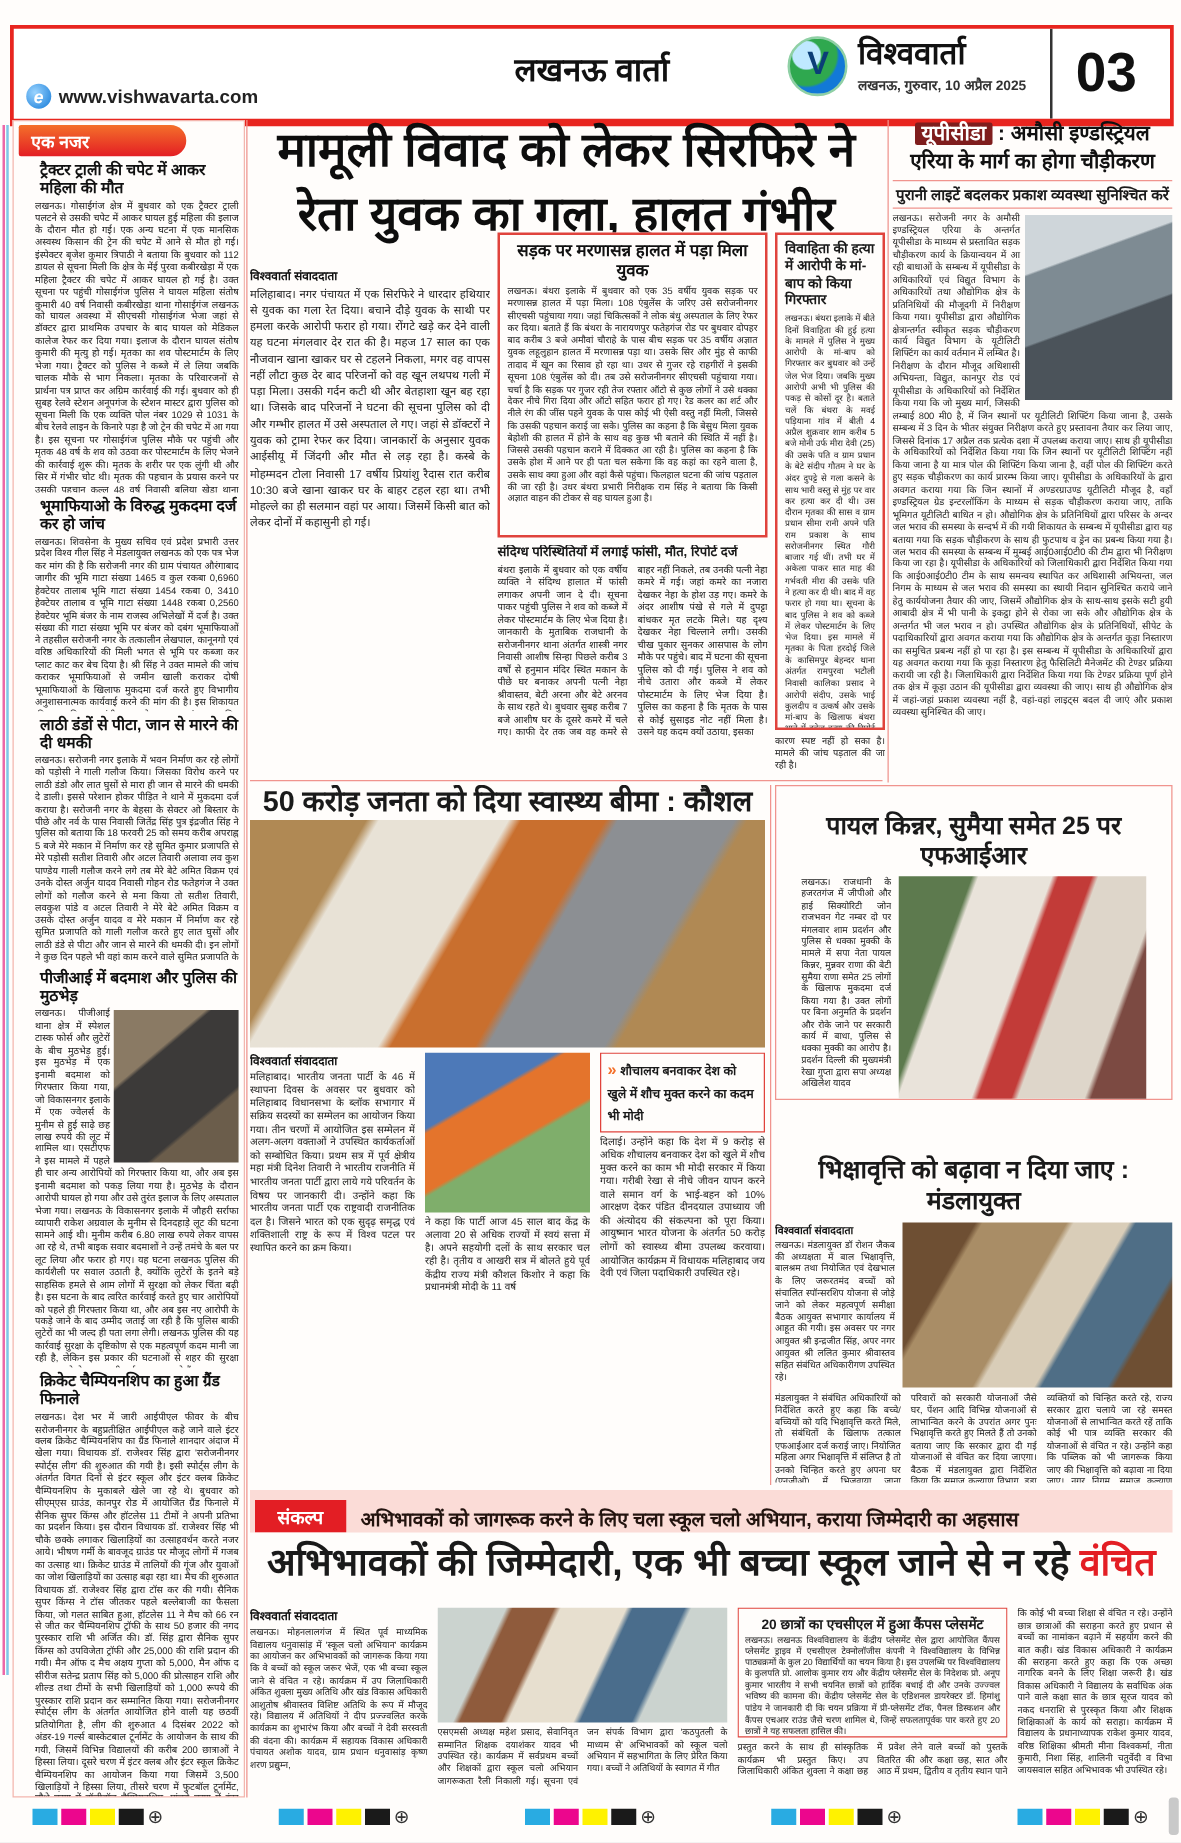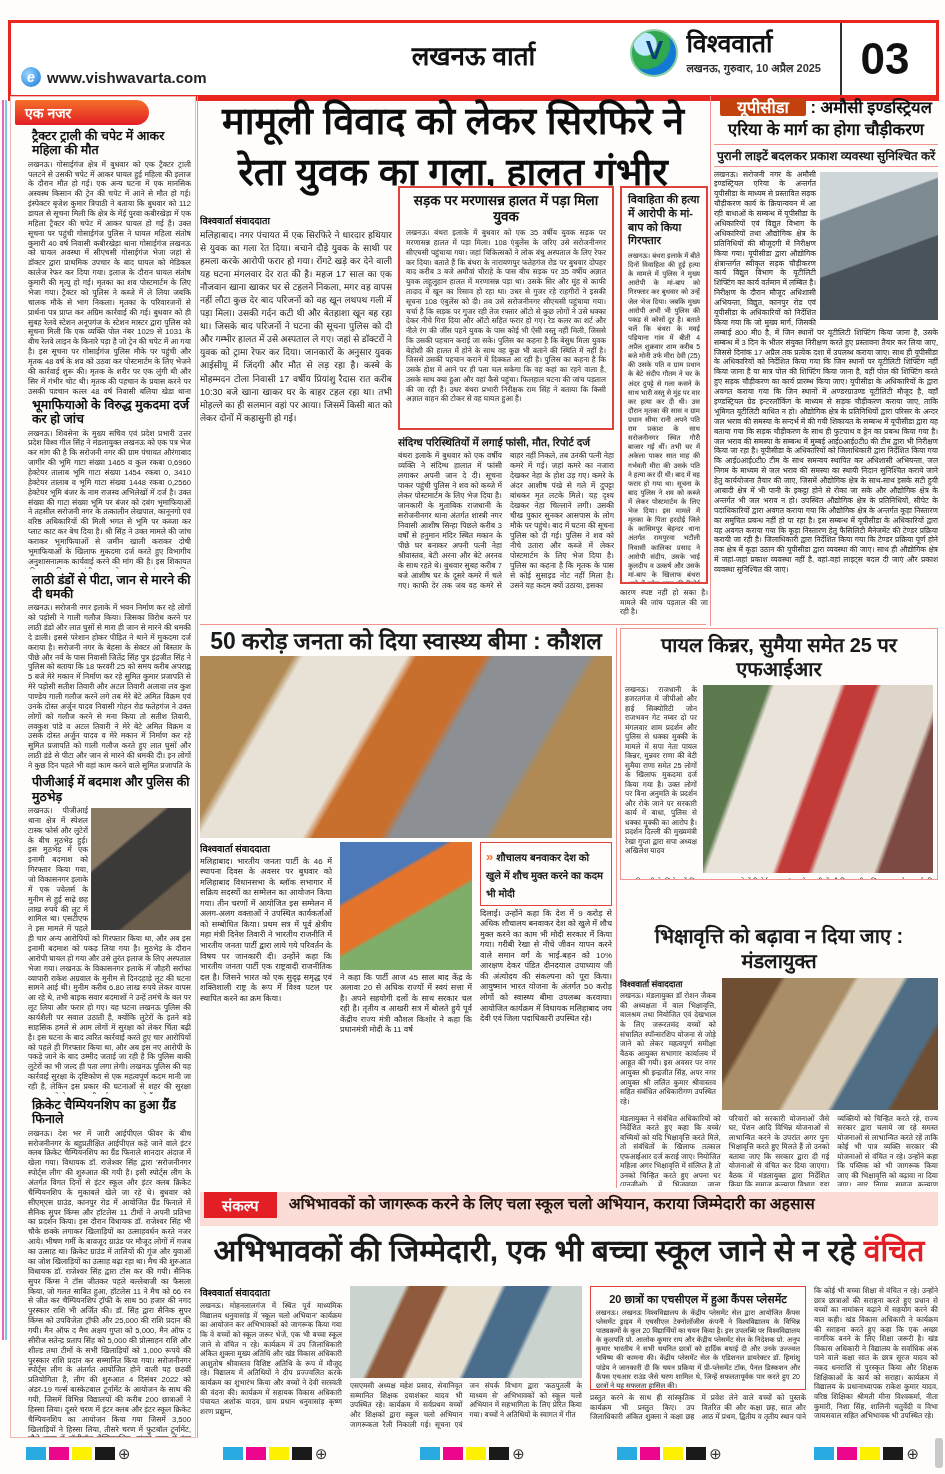--- a/index.html
+++ b/index.html
@@ -42,55 +42,55 @@
   .box-title{font-size:13.5px;font-weight:bold;text-align:center;line-height:1.2;margin-bottom:3px;color:#111;}
   .hangstory{left:398px;top:436px;width:216px;height:188px;}
   .hang-sub{font-weight:bold;font-size:10.5px;line-height:1.2;margin-bottom:2px;}
   .hang-cols{column-count:2;column-gap:8px;}
   .box-vivahita{left:620px;top:186px;width:88px;height:398px;}
   .box-title-sm{font-size:11px;font-weight:bold;text-align:left;line-height:1.25;margin-bottom:3px;}
   .vivahita-tail{left:620px;top:588px;width:88px;height:36px;font-size:7.4px;line-height:1.3;text-align:justify;}
   
   .upsida{left:714px;top:96px;width:224px;height:530px;}
   .upsida-head{font-size:16.5px;font-weight:bold;text-align:center;line-height:1.35;color:#111;}
-  .kicker-chip{background:#c2410c;color:#fff;padding:0 17px;border-radius:2px;}
+  .kicker-chip{background:#7f1d1d;color:#fff;padding:0 5px;border-radius:2px;}
   .upsida-sub{font-size:12px;font-weight:bold;text-align:center;border-top:1px solid #f0948e;border-bottom:1px solid #f0948e;padding:2px 0;margin:3px 0;}
   .officer-photo{float:right;width:118px;height:148px;margin:2px 0 3px 4px;
      background:linear-gradient(160deg,#cfd6da 0 25%,#7e8b93 26% 55%,#4b535a 56% 100%);}
   
   .insurance{left:200px;top:628px;width:412px;height:560px;}
   .ins-head{font-size:23px;font-weight:bold;text-align:center;line-height:1.2;}
   .ins-sub{font-size:13.5px;font-weight:bold;text-align:center;margin:4px 0;}
   .bjp-photo{width:100%;height:182px;background:
      linear-gradient(120deg,#b08954 0 18%,#e8e2d6 20% 40%,#c96f2e 42% 55%,#8c8f93 57% 75%,#b08954 77% 100%);}
   .ins-cols{display:flex;gap:8px;margin-top:4px;height:308px;}
   .ins-col{flex:1;overflow:hidden;}
   .woman-photo{width:100%;height:128px;margin-bottom:3px;
      background:linear-gradient(150deg,#4d79b8 0 30%,#e4742c 32% 55%,#7fae6b 57% 100%);}
   .quotebox{border:1.5px solid #e0433c;padding:4px 5px;margin-bottom:3px;background:#fffdfb;}
   .quotebox .qmark{color:#f4702a;font-weight:bold;font-size:13px;margin-right:3px;}
   .quotebox .qtext{font-size:10px;font-weight:bold;line-height:1.3;}
   
-  .fir{left:620px;top:628px;width:318px;height:252px;border:1px solid #f0948e;padding:4px;box-sizing:border-box;}
+  .fir{left:620px;top:628px;width:318px;height:252px;border:1px solid #f0948e;padding:20px;box-sizing:border-box;}
   .fir-head{font-size:20px;font-weight:bold;text-align:center;line-height:1.2;margin-bottom:4px;}
   .fir-row{display:flex;gap:6px;height:188px;}
   .fir-lead{width:72px;font-size:7.3px;line-height:1.3;text-align:justify;overflow:hidden;}
   .protest-photo{flex:1;background:
      linear-gradient(110deg,#5d7a4e 0 22%,#e9e3da 24% 46%,#c23b38 48% 58%,#ded6ca 60% 80%,#7c4a42 82% 100%);}
   .fir-tail{margin-top:4px;font-size:7.3px;line-height:1.3;text-align:justify;height:70px;overflow:hidden;}
   
   .begging{left:620px;top:924px;width:318px;height:262px;}
   .beg-head{font-size:20px;font-weight:bold;text-align:center;line-height:1.25;margin-bottom:4px;}
   .beg-row{display:flex;gap:6px;height:132px;}
   .beg-lead{width:96px;overflow:hidden;}
   .meeting-photo{flex:1;background:
      linear-gradient(120deg,#6e4f33 0 20%,#a98d66 22% 45%,#d9cdb8 47% 62%,#4f6e86 64% 82%,#6e4f33 84% 100%);}
   .beg-cols{column-count:3;column-gap:8px;margin-top:4px;height:86px;font-size:7.3px;line-height:1.3;text-align:justify;overflow:hidden;}
   
-  .sankalp{left:200px;top:1192px;width:738px;height:34px;background:#fbdcd7;display:flex;align-items:flex-start;gap:12px;padding:0 4px;box-sizing:border-box;}
+  .sankalp{left:200px;top:1192px;width:738px;height:34px;background:#fbdcd7;display:flex;align-items:flex-end;gap:12px;padding:0 4px;box-sizing:border-box;}
   .sankalp-label{background:#e31e24;color:#fff;font-weight:bold;font-size:15px;padding:3px 18px;}
   .sankalp-kicker{font-size:15.5px;font-weight:bold;color:#23140f;}
   .school-head{left:200px;top:1228px;width:738px;height:54px;text-align:center;font-size:30px;font-weight:bold;line-height:1.5;}
   .accent-red{color:#e31e24;}
   .school-body{left:200px;top:1286px;width:738px;height:150px;display:flex;gap:8px;}
   .sb-col1{width:142px;overflow:hidden;}
   .sb-col2{width:232px;display:flex;flex-direction:column;overflow:hidden;}
   .school-photo{width:100%;height:92px;background:
      linear-gradient(115deg,#cbd3cf 0 20%,#8f5b3c 22% 34%,#e7dfcf 36% 55%,#4a6d8c 57% 72%,#cbd3cf 74% 100%);}
   .sb-col3{width:216px;overflow:hidden;}

